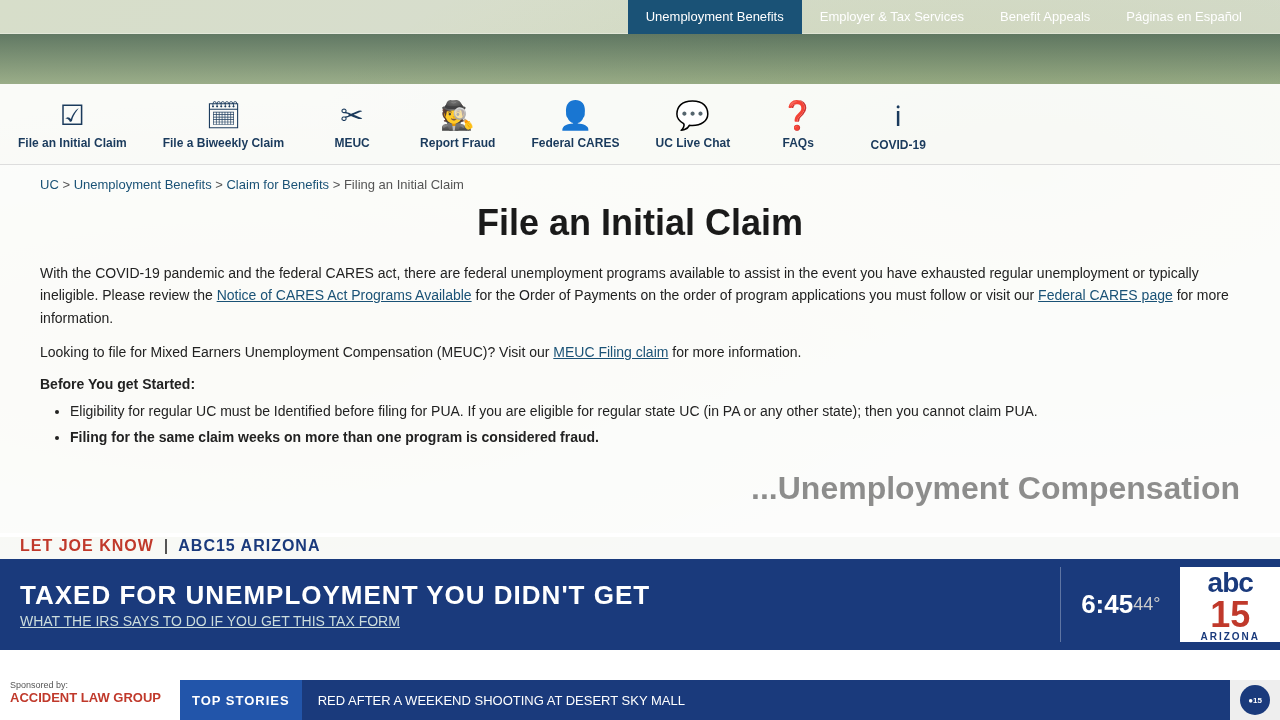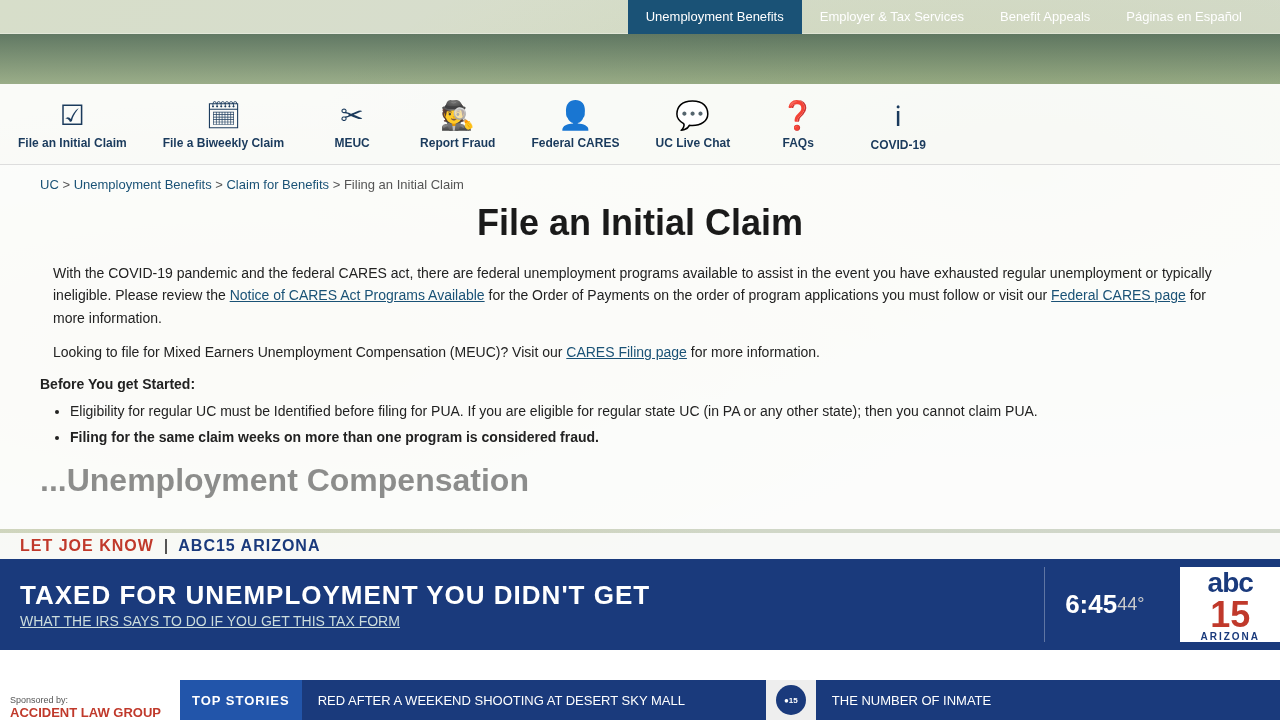--- a/index.html
+++ b/index.html
@@ -107,51 +107,50 @@
       text-align: center;
       margin-bottom: 18px;
     }
 
     
     .content-text {
       font-size: 14px;
       color: #222;
       line-height: 1.6;
       margin-bottom: 12px;
-      margin-left: 13px;
     }
     .content-text a {
       color: #1a5276;
     }
 
     .before-started {
       font-size: 14px;
       font-weight: bold;
       color: #222;
       margin-bottom: 8px;
     }
 
     .bullet-list {
       list-style: disc;
       padding-left: 30px;
-      margin-bottom: 4px;
+      margin-bottom: 12px;
     }
     .bullet-list li {
       font-size: 14px;
       color: #222;
       line-height: 1.6;
       margin-bottom: 4px;
     }
 
     
     .section-heading-fade {
       font-size: 32px;
       font-weight: bold;
       color: rgba(30,30,30,0.5);
-      text-align: left;
+      text-align: right;
       padding: 10px 0;
     }
 
     
     .news-overlay {
       position: absolute;
       bottom: 70px;
       left: 0; right: 0;
       z-index: 20;
     }
@@ -177,21 +176,20 @@
       color: #1a3a7c;
       letter-spacing: 1px;
     }
 
     
     .news-ticker {
       background: #1a3a7c;
       padding: 8px 0;
       display: flex;
       align-items: stretch;
-      gap: 16px;
     }
     .ticker-main {
       flex: 1;
       padding: 4px 20px;
       display: flex;
       flex-direction: column;
       justify-content: center;
     }
     .ticker-headline {
       font-size: 26px;
@@ -260,21 +258,21 @@
       display: flex;
       align-items: stretch;
       height: 40px;
       position: absolute;
       bottom: 0; left: 0; right: 0;
       z-index: 20;
     }
     .sponsored-block {
       background: #fff;
       display: flex;
-      align-items: flex-end;
+      align-items: flex-start;
       padding: 0 10px;
       gap: 8px;
       min-width: 180px;
     }
     .sponsored-text {
       font-size: 9px;
       color: #555;
     }
     .accident-law-logo {
       font-size: 13px;
@@ -401,21 +399,21 @@
     <span>Filing an Initial Claim</span>
   </div>
 
   <h1 class="page-title">File an Initial Claim</h1>
 
   <p class="content-text">
     <span>With the COVID-19 pandemic and the federal CARES act, there are federal unemployment programs available to assist in the event you have exhausted regular unemployment or typically ineligible. Please review the </span><a href="#">Notice of CARES Act Programs Available</a><span> for the Order of Payments on the order of program applications you must follow or visit our </span><a href="#">Federal CARES page</a><span> for more information.</span>
   </p>
 
   <p class="content-text">
-    <span>Looking to file for Mixed Earners Unemployment Compensation (MEUC)? Visit our </span><a href="#">CARES Filing page</a><span> for more information.</span>
+    <span>Looking to file for Mixed Earners Unemployment Compensation (MEUC)? Visit our </span><a href="#">MEUC Filing claim</a><span> for more information.</span>
   </p>
 
   <p class="before-started">Before You get Started:</p>
   <ul class="bullet-list">
     <li>Eligibility for regular UC must be Identified before filing for PUA. If you are eligible for regular state UC (in PA or any other state); then you cannot claim PUA.</li>
     <li><strong>Filing for the same claim weeks on more than one program is considered fraud.</strong></li>
   </ul>
 
   <div class="section-heading-fade">...Unemployment Compensation</div>
 </div>
@@ -452,14 +450,13 @@
     <div>
       <div class="sponsored-text">Sponsored by:</div>
       <div class="accident-law-logo">ACCIDENT LAW GROUP</div>
     </div>
   </div>
   <div class="bottom-ticker-label">TOP STORIES</div>
   <div class="bottom-ticker-text">RED AFTER A WEEKEND SHOOTING AT DESERT SKY MALL</div>
   <div class="bottom-ticker-logo">
     <div class="bottom-ticker-logo-inner">●15</div>
   </div>
-  <div class="bottom-ticker-text">THE NUMBER OF INMATE</div>
 </div>
 
 </body></html>

